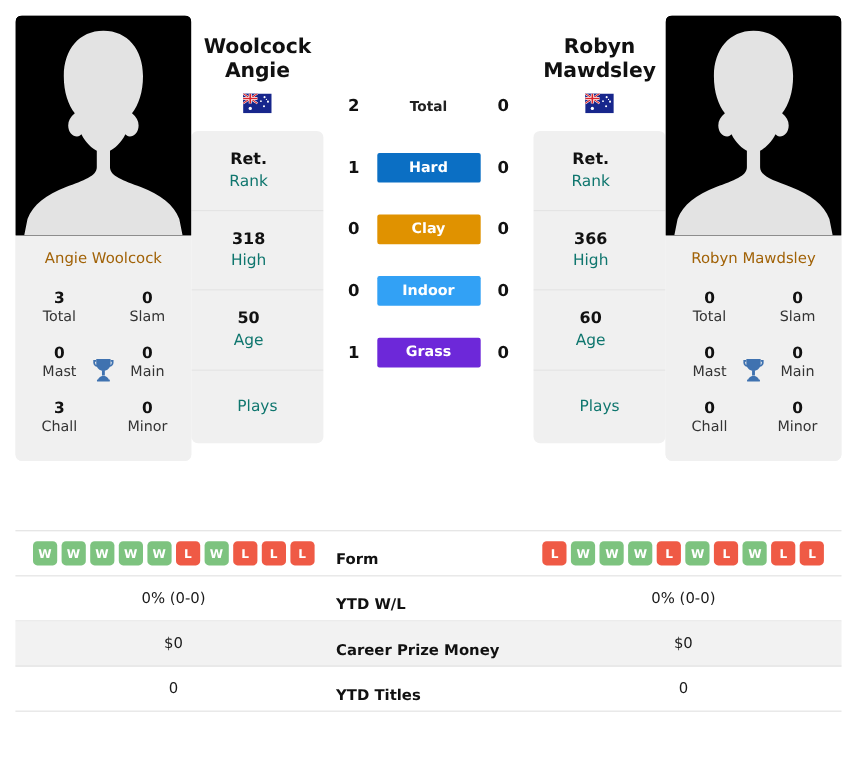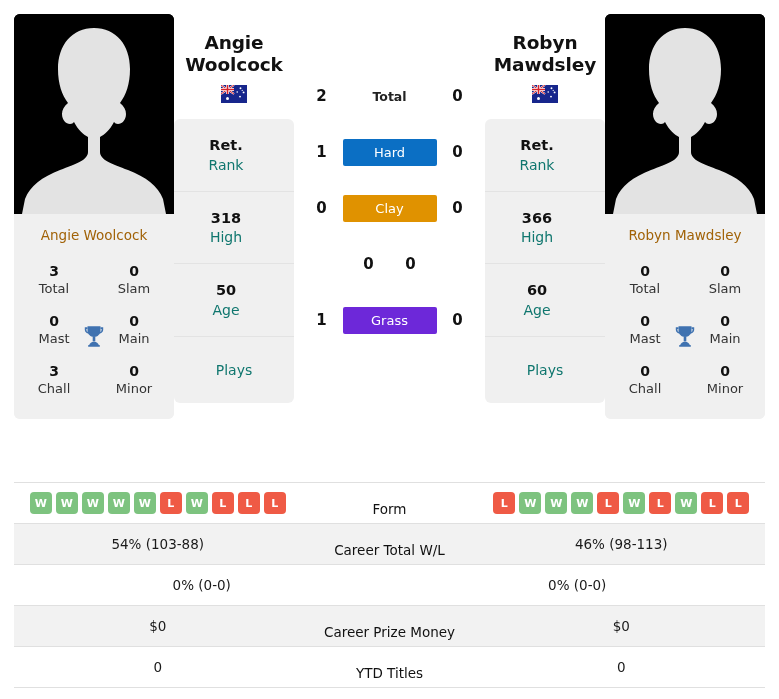--- a/index.html
+++ b/index.html
@@ -150,21 +150,21 @@
     width: 42px;
     text-align: center;
     font-size: 15px;
     font-weight: 700;
     color: #111;
   }
   .h2h-label {
     width: 94px;
     text-align: center;
     font-size: 13px;
-    font-weight: 400;
+    font-weight: 700;
     padding: 6px 0;
     color: #ffffff;
     border-radius: 2px;
   }
   .h2h-label.plain {
     color: #222;
     background: transparent;
     font-weight: 600;
     font-size: 12.5px;
   }
@@ -188,23 +188,22 @@
     flex: 1 1 0;
     display: flex;
     align-items: center;
     justify-content: center;
     font-size: 13.5px;
     color: #1a1a1a;
     padding: 6px 8px;
   }
   .cmp-center {
     flex: 0 0 176px;
-    text-align: center;
     font-size: 13.5px;
-    font-weight: 400;
+    font-weight: 700;
     color: #111;
     padding: 6px 4px;
     margin-top: 12px;
   }
   .form-strip {
     display: flex;
     gap: 4px;
     justify-content: center;
     flex-wrap: nowrap;
   }
@@ -269,22 +268,22 @@
             <path d="M18 4h2.5v2.2c0 1.9-1.5 3.4-3.4 3.4h-.6V8.2h.6A1.9 1.9 0 0 0 19 6.2V5.5h-1V4z" fill="#3f72b0"></path>
             <rect x="10.8" y="12.5" width="2.4" height="4.5" fill="#3f72b0"></rect>
             <path d="M7.5 21c0-2 2-3.6 4.5-3.6S16.5 19 16.5 21H7.5z" fill="#3f72b0"></path>
             <rect x="6.6" y="20.3" width="10.8" height="1.7" rx="0.5" fill="#3f72b0"></rect>
           </svg>
         </div>
       </div>
     </div>
 
     <div class="mid-col">
+      <div class="pname">Woolcock</div>
       <div class="pname">Angie</div>
-      <div class="pname">Woolcock</div>
       <div class="flag-wrap">
         <svg class="flag" width="26" height="18" viewBox="0 0 26 18">
           <rect width="26" height="18" fill="#17268c"></rect>
           <g>
             <rect x="0" y="0" width="13" height="9" fill="#17268c"></rect>
             <path d="M0 0 L13 9 M13 0 L0 9" stroke="#ffffff" stroke-width="1.9"></path>
             <path d="M0 0 L13 9 M13 0 L0 9" stroke="#d8232a" stroke-width="1.0"></path>
             <path d="M6.5 0 V9 M0 4.5 H13" stroke="#ffffff" stroke-width="2.8"></path>
             <path d="M6.5 0 V9 M0 4.5 H13" stroke="#d8232a" stroke-width="1.5"></path>
           </g>
@@ -326,20 +325,21 @@
         <div class="h2h-label" style="background:#0b6fc4">Hard</div>
         <div class="h2h-score">0</div>
       </div>
       <div class="h2h-row">
         <div class="h2h-score">0</div>
         <div class="h2h-label" style="background:#e09200">Clay</div>
         <div class="h2h-score">0</div>
       </div>
       <div class="h2h-row">
         <div class="h2h-score">0</div>
+        <div class="h2h-label" style="background:#32a1f5">Indoor</div>
         <div class="h2h-score">0</div>
       </div>
       <div class="h2h-row">
         <div class="h2h-score">1</div>
         <div class="h2h-label" style="background:#6d28d9">Grass</div>
         <div class="h2h-score">0</div>
       </div>
     </div>
 
     <div class="mid-col right">
@@ -457,28 +457,24 @@
             <div class="badge l">L</div>
             <div class="badge w">W</div>
             <div class="badge l">L</div>
             <div class="badge w">W</div>
             <div class="badge l">L</div>
             <div class="badge l">L</div>
           </div>
       </div>
     </div>
 
-    <div class="cmp-row shaded">
-      <div class="cmp-left">54% (103-88)</div>
-      <div class="cmp-center">Career Total W/L</div>
-      <div class="cmp-right">46% (98-113)</div>
-    </div>
 
     <div class="cmp-row">
       <div class="cmp-left">0% (0-0)</div>
+      <div class="cmp-center">YTD W/L</div>
       <div class="cmp-right">0% (0-0)</div>
     </div>
 
     <div class="cmp-row shaded">
       <div class="cmp-left">$0</div>
       <div class="cmp-center">Career Prize Money</div>
       <div class="cmp-right">$0</div>
     </div>
 
     <div class="cmp-row">

